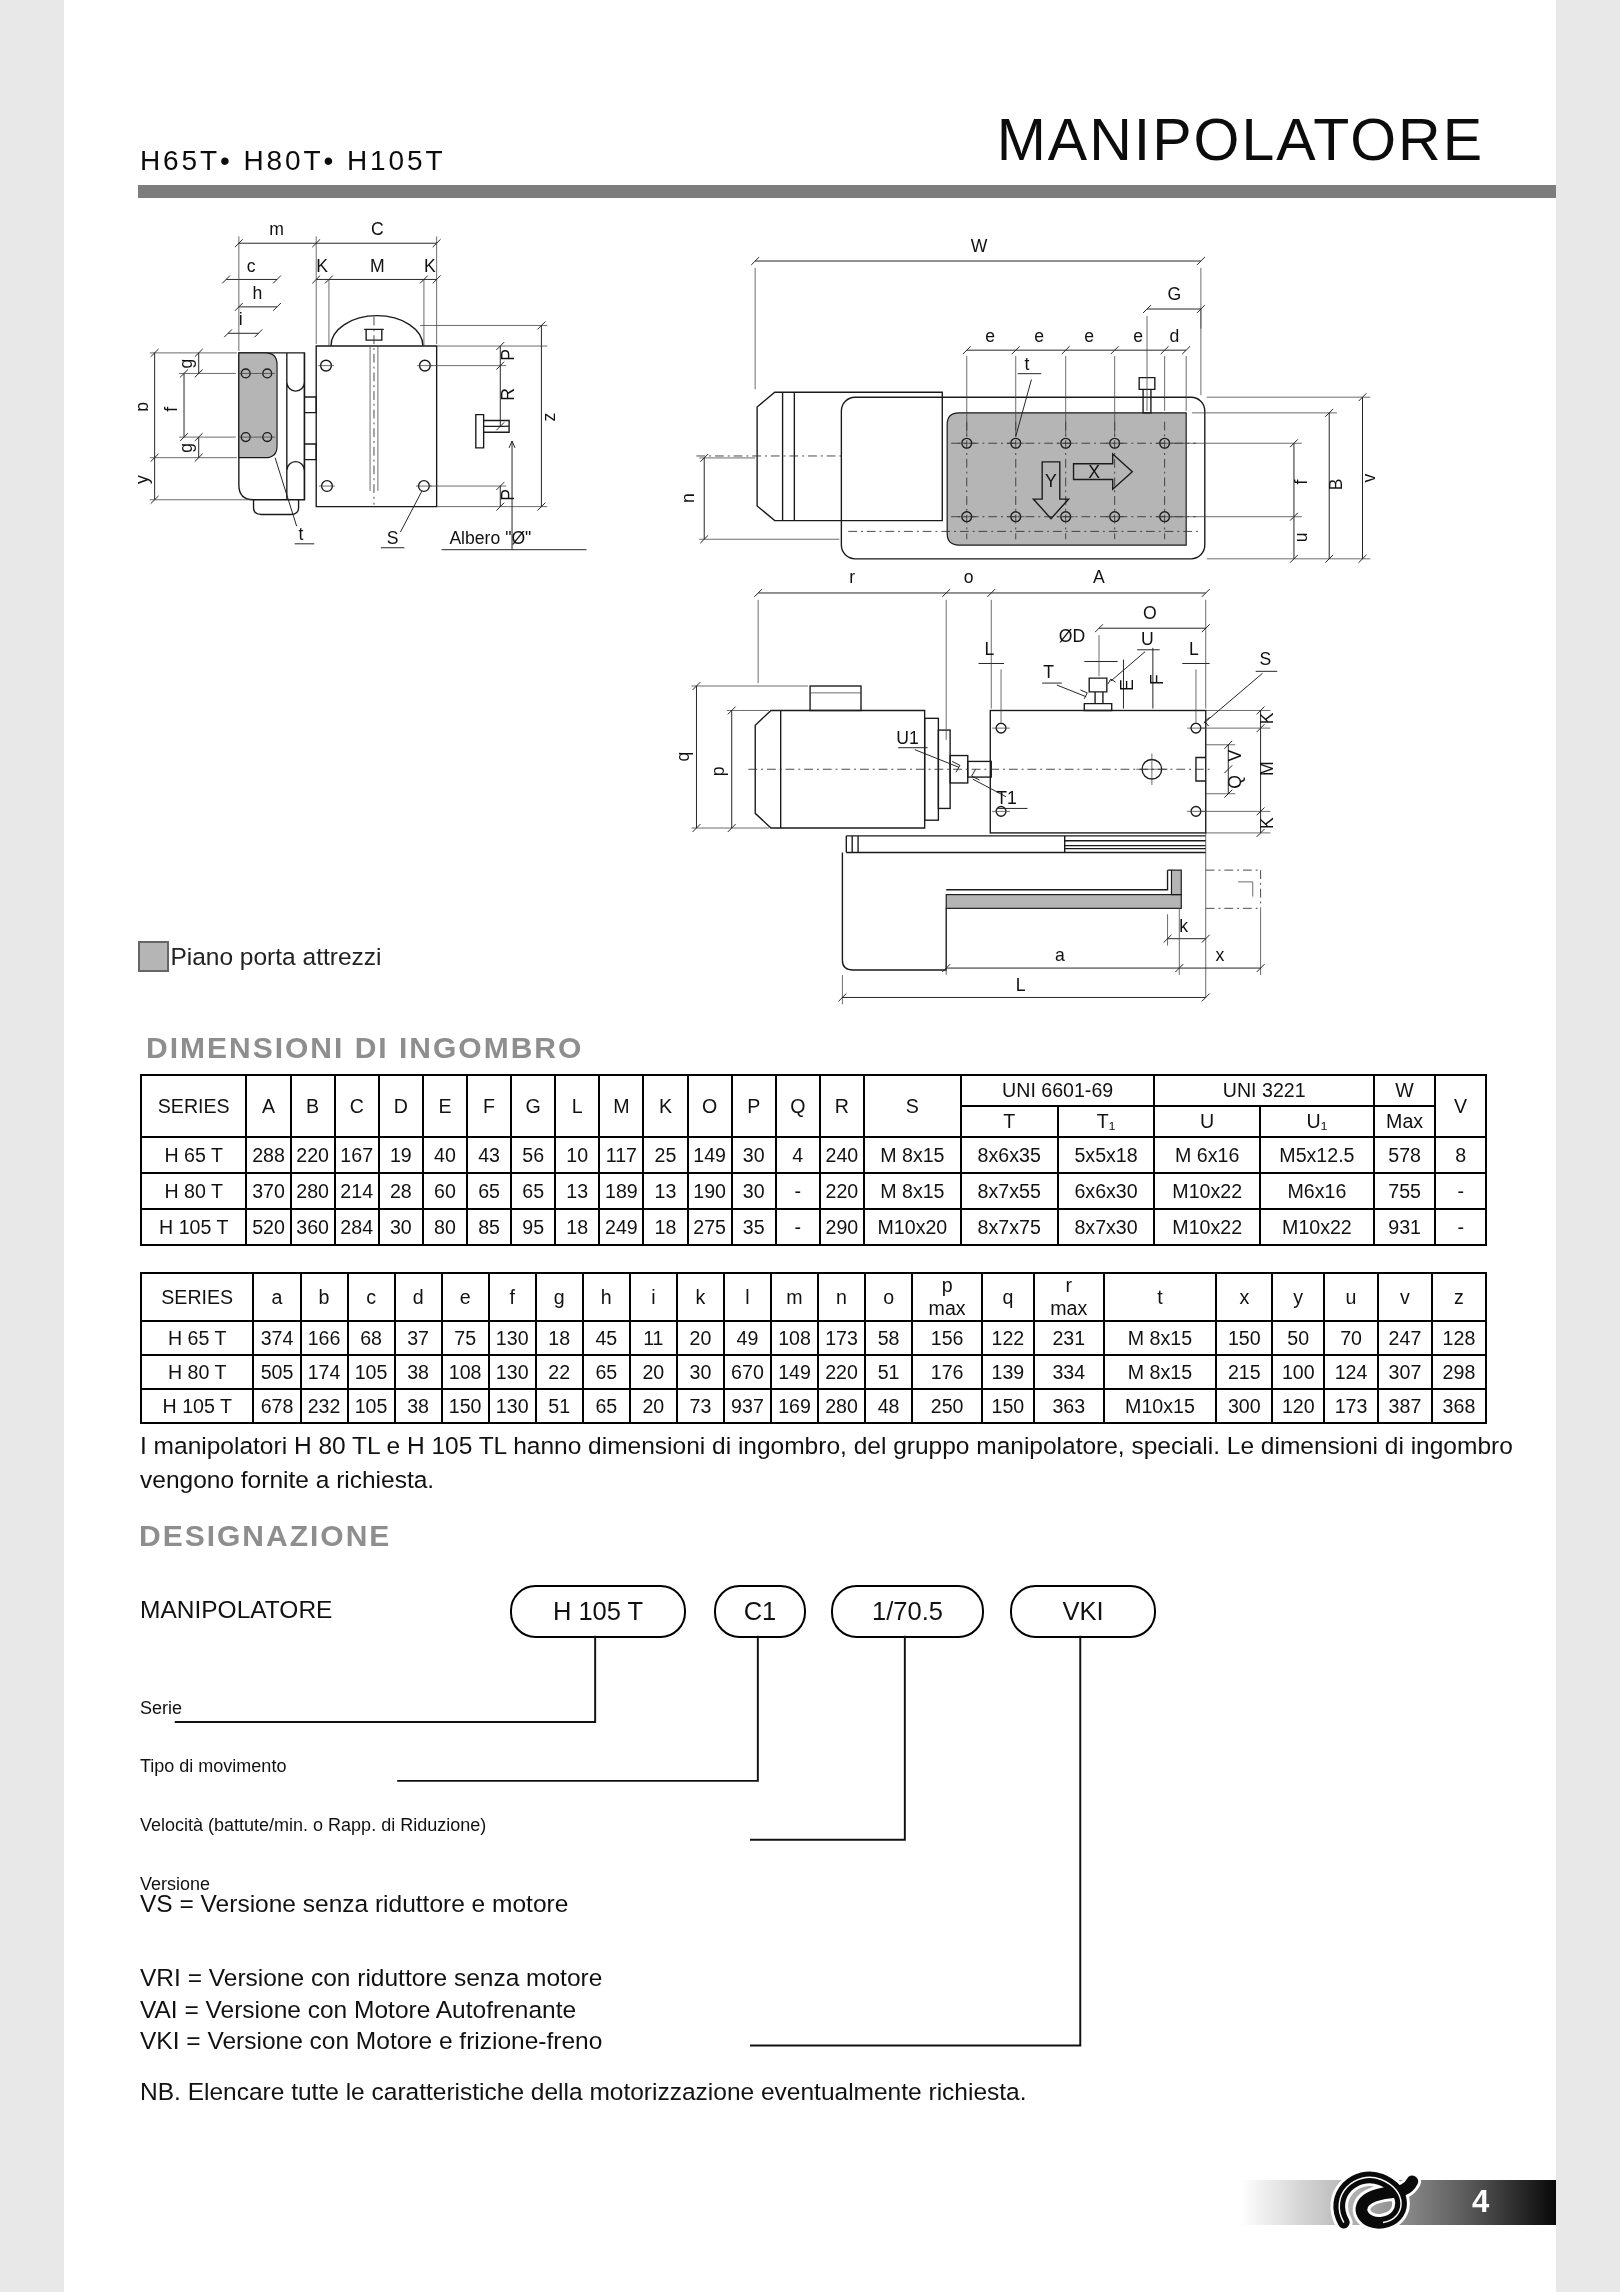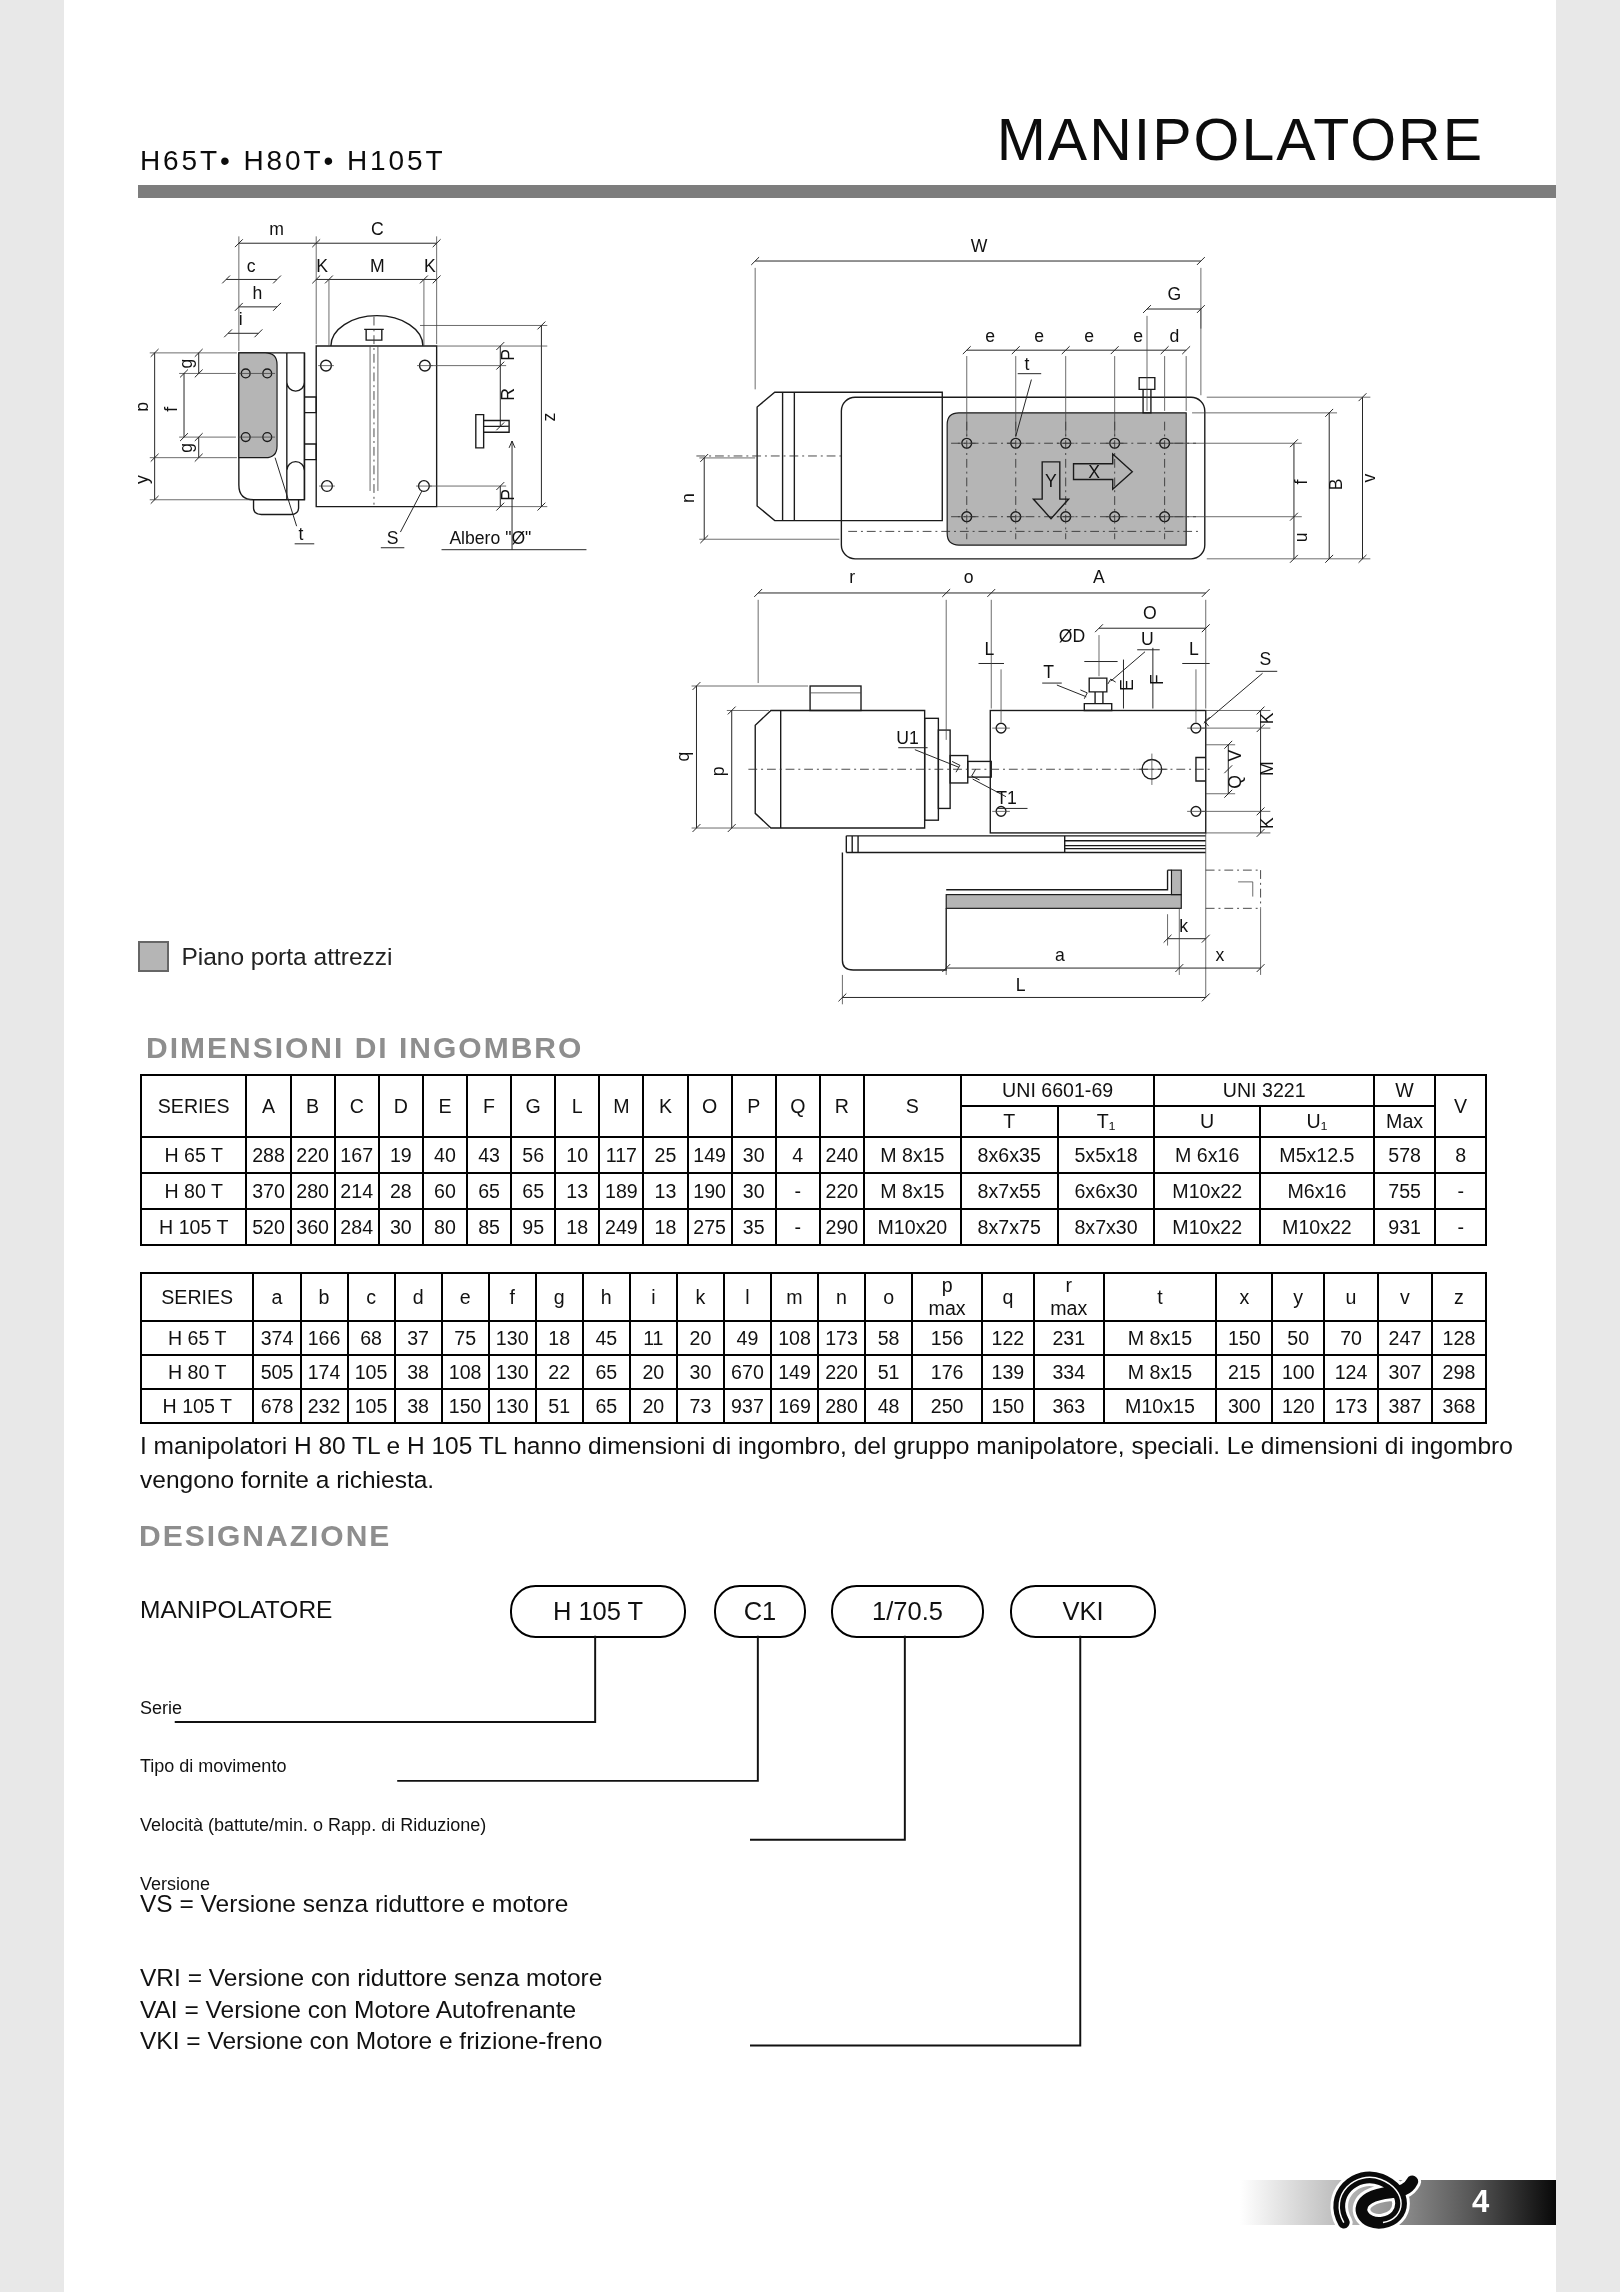--- a/index.html
+++ b/index.html
@@ -2,21 +2,21 @@
 <html><head>
 <meta charset="utf-8">
 <style>
   html,body{margin:0;padding:0;background:#e8e8e8;}
   .page{position:relative;width:1492px;height:2293px;background:#ffffff;margin:0 auto;
         font-family:"Liberation Sans",sans-serif;color:#111;overflow:hidden;}
   .abs{position:absolute;}
   .models{left:76px;top:145px;font-size:28px;letter-spacing:2.9px;font-weight:500;color:#0c0c0c;}
   .title{right:72px;top:106px;font-size:59px;letter-spacing:2px;font-weight:400;color:#0c0c0c;}
   .rule{left:74px;top:185px;width:1475px;height:12.7px;background:#7d7d7d;}
-  .legend{left:74px;top:941px;display:flex;align-items:center;gap:12px;}
+  .legend{left:74px;top:941px;display:flex;align-items:center;gap:1px;}
   .swatch{width:27.4px;height:27.4px;background:#b5b5b5;border:2px solid #666;}
   .legend span.lg{font-size:24.5px;color:#222;}
   .h-gray{font-size:30px;font-weight:bold;color:#8e8e8e;letter-spacing:2px;}
   .h1{left:82px;top:1031px;}
   .h2{left:75px;top:1519px;}
   table{border-collapse:collapse;table-layout:fixed;background:#fff;}
   .t1{left:76px;top:1074px;width:1347px;}
   .t2{left:76px;top:1272px;width:1347px;}
   th,td{border:2px solid #000;text-align:center;vertical-align:middle;
         font-size:19.6px;font-weight:normal;padding:0;overflow:hidden;white-space:nowrap;}
@@ -519,20 +519,21 @@
   <div class="abs field" style="top:1698px">Serie</div>
   <div class="abs field" style="top:1756px">Tipo di movimento</div>
   <div class="abs field" style="top:1815px">Velocità (battute/min. o Rapp. di Riduzione)</div>
   <div class="abs field" style="top:1874px">Versione</div>
 
   <div class="abs vers" style="top:1888px">VS = Versione senza riduttore e motore</div>
   <div class="abs vers" style="top:1962px">VRI = Versione con riduttore senza motore</div>
   <div class="abs vers" style="top:1994px">VAI = Versione con Motore Autofrenante</div>
   <div class="abs vers" style="top:2025px">VKI = Versione con Motore e frizione-freno</div>
 
+  <div class="abs nb">NB. Elencare tutte le caratteristiche della motorizzazione eventualmente richiesta.</div>
 
   <div class="abs fbar"></div>
   <svg class="abs" style="left:1258px;top:2154px" width="118" height="93" viewBox="0 0 120 95">
     <path d="M22,70 C6,42 34,16 60,26 C88,37 86,66 62,70 C42,73 32,54 48,45 C66,35 84,44 92,28" stroke="#ffffff" stroke-width="18" fill="none" stroke-linecap="round"></path>
     <path d="M22,70 C6,42 34,16 60,26 C88,37 86,66 62,70 C42,73 32,54 48,45 C66,35 84,44 92,28" stroke="#0a0a0a" stroke-width="12" fill="none" stroke-linecap="round"></path>
     <path d="M22,70 C6,42 34,16 60,26 C88,37 86,66 62,70" stroke="#ffffff" stroke-width="1.5" fill="none"></path>
   </svg>
   <div class="abs pnum">4</div>
 
 </div>

